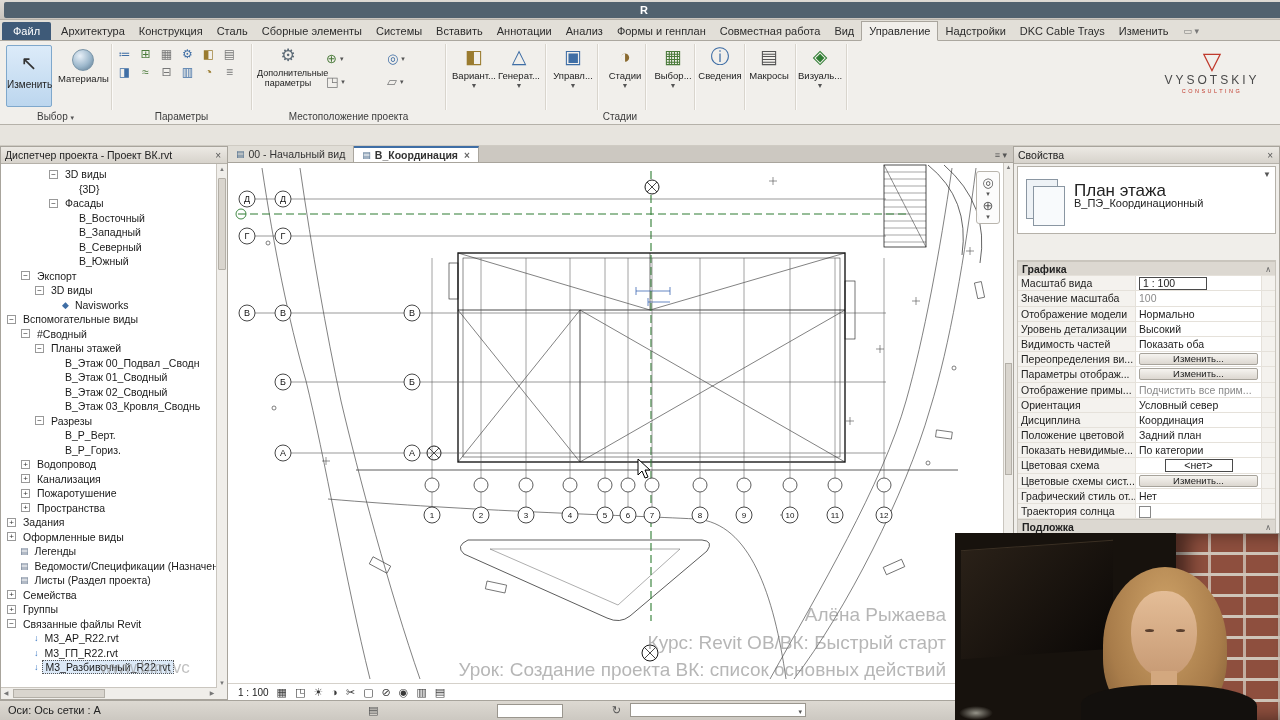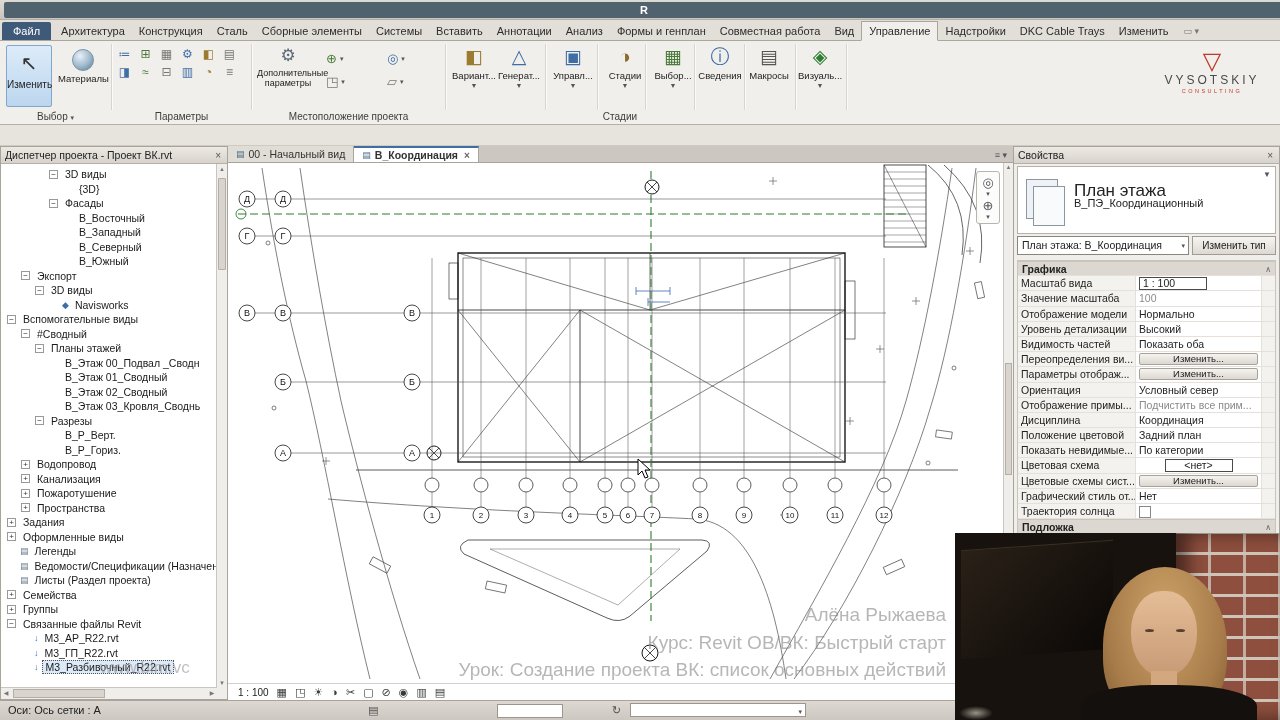--- a/index.html
+++ b/index.html
@@ -693,27 +693,20 @@
     <div class="panel-head">
       <span>Свойства</span>
       <span class="panel-close">×</span>
     </div>
     <div class="ptype">
       <div class="ptype-icon"></div>
       <div class="ptype-cat">План этажа</div>
       <div class="ptype-name">В_ПЭ_Координационный</div>
       <div class="ptype-arrow">▼</div>
     </div>
-    <div class="psel">
-      <div class="psel-combo">
-        <span>План этажа: В_Координация</span>
-        <span class="tiny-arrow">▾</span>
-      </div>
-      <div class="pedit-type">Изменить тип</div>
-    </div>
     <div id="pgrid">
         <div class="prow sect">
           <span class="sect-lbl">Графика</span>
           <span class="sect-ch">∧</span>
         </div>
         <div class="prow">
           <div class="plab">Масштаб вида</div>
           <div class="pval"><span class="boxval">1 : 100</span></div>
           <div class="pgut"></div>
         </div>
@@ -745,27 +738,27 @@
           <div class="pgut"></div>
         </div>
         <div class="prow">
           <div class="plab">Параметры отображ...</div>
           <div class="pval">
             <span class="btnval">Изменить...</span>
           </div>
           <div class="pgut"></div>
         </div>
         <div class="prow">
+          <div class="plab">Отображение примы...</div>
+          <div class="pval disabled">Подчистить все прим...</div>
+          <div class="pgut"></div>
+        </div>
+        <div class="prow">
           <div class="plab">Ориентация</div>
           <div class="pval">Условный север</div>
-          <div class="pgut"></div>
-        </div>
-        <div class="prow">
-          <div class="plab">Отображение примы...</div>
-          <div class="pval disabled">Подчистить все прим...</div>
           <div class="pgut"></div>
         </div>
         <div class="prow">
           <div class="plab">Дисциплина</div>
           <div class="pval">Координация</div>
           <div class="pgut"></div>
         </div>
         <div class="prow">
           <div class="plab">Положение цветовой</div>
           <div class="pval">Задний план</div>

